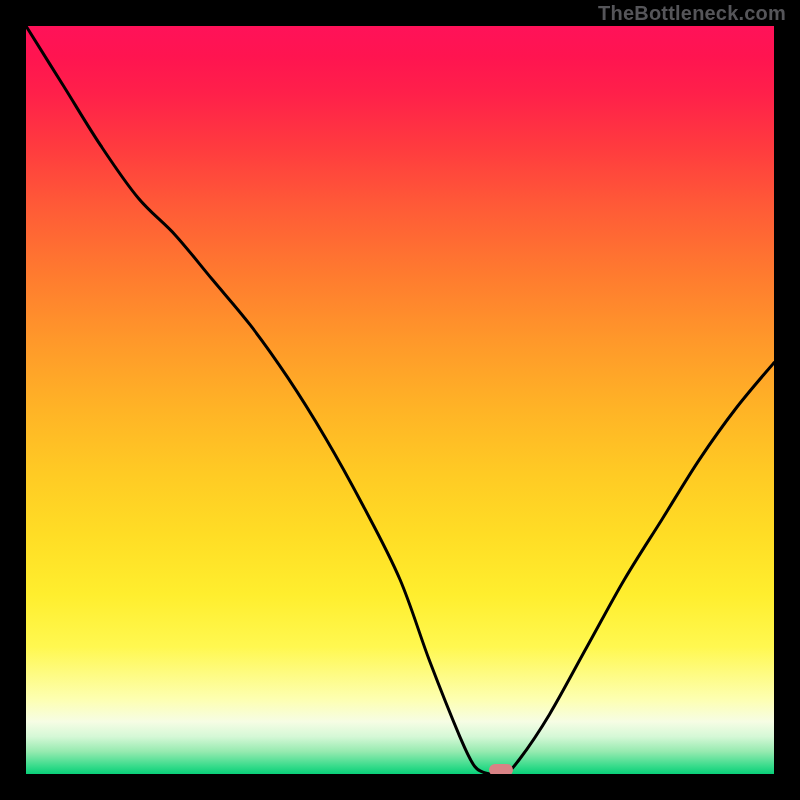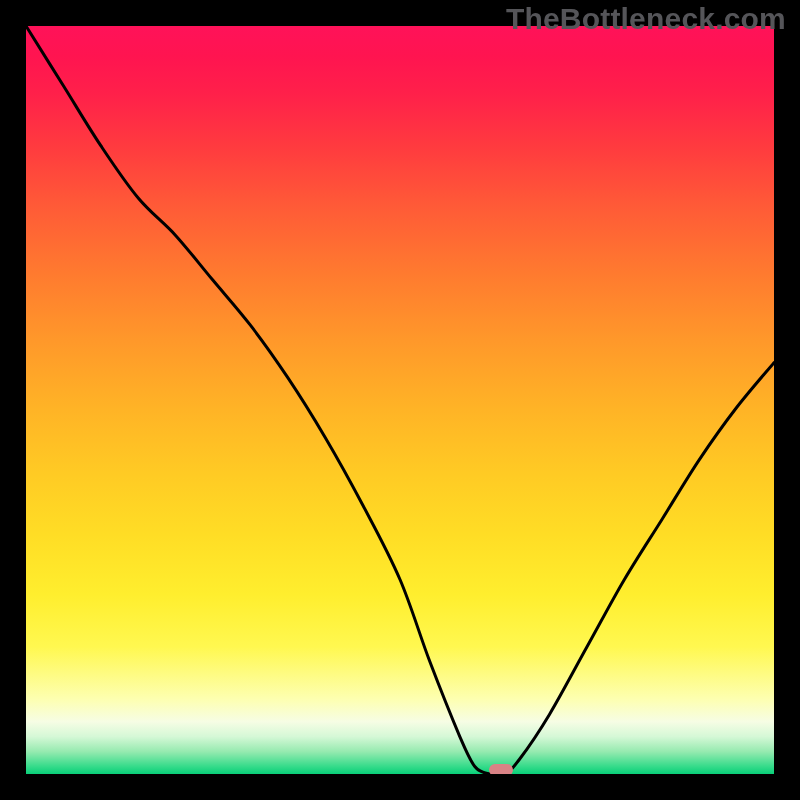--- a/index.html
+++ b/index.html
@@ -15,21 +15,21 @@
     position: relative;
     width: 800px;
     height: 800px;
     background: #000;
   }
   .watermark {
     position: absolute;
     top: 2px;
     right: 14px;
     color: #555559;
-    font-size: 30px;
+    font-size: 20px;
     font-weight: 600;
     letter-spacing: 0.2px;
     z-index: 40;
   }
   .plot-area {
     position: absolute;
     left: 26px;
     top: 26px;
     width: 748px;
     height: 748px;

